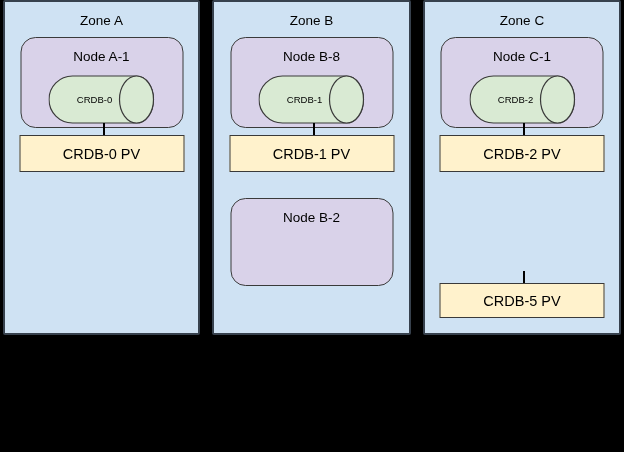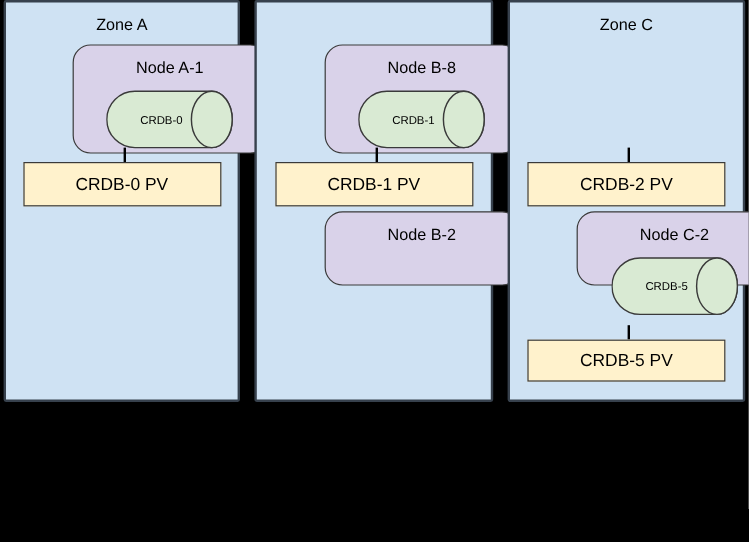--- a/index.html
+++ b/index.html
@@ -36,24 +36,23 @@
   }
   .node {
     position: absolute;
     left: 50%;
     transform: translateX(-50%);
     width: 163px;
     background: var(--node-fill, #d9d2e9);
     border: 1px solid var(--shape-border, #3a3a3a);
     border-radius: 15px;
     box-sizing: border-box;
-    margin-left: 40px;
   }
   .node.row1 { top: 35px;  height: 91px; }
-  .node.row2 { top: 174px; height: 62px; }
+  .node.row2 { top: 196px; height: 88px; }
   .node-title {
     position: absolute;
     top: 11px;
     left: 0;
     width: 100%;
     text-align: center;
     font-size: 13.5px;
   }
   .cyl {
     position: absolute;
@@ -112,50 +111,51 @@
         <text class="cyl-label" x="46" y="28" text-anchor="middle">CRDB-0</text>
       </svg>
     </div>
     <div class="connector row1"></div>
     <div class="pv row1">
       <span>CRDB-0 PV</span>
     </div>
   </section>
 
   <section class="zone zone-b">
+    <div class="zone-title">Zone B</div>
     <div class="node row1">
       <div class="node-title">Node B-8</div>
       <svg class="cyl" width="106" height="50" viewBox="0 0 106 50">
         <path class="cyl-body" d="M24,1 H88 a17,23.5 0 0 1 0,47 H24 a23.5,23.5 0 0 1 0,-47 Z"></path>
         <ellipse class="cyl-cap" cx="88" cy="24.5" rx="17" ry="23.5"></ellipse>
         <text class="cyl-label" x="46" y="28" text-anchor="middle">CRDB-1</text>
       </svg>
     </div>
     <div class="connector row1"></div>
     <div class="pv row1">
       <span>CRDB-1 PV</span>
     </div>
     <div class="node row2">
       <div class="node-title">Node B-2</div>
     </div>
   </section>
 
   <section class="zone zone-c">
     <div class="zone-title">Zone C</div>
+    <div class="node row1">
+      <div class="node-title">Node C-1</div>
+      <svg class="cyl" width="106" height="50" viewBox="0 0 106 50">
+        <path class="cyl-body" d="M24,1 H88 a17,23.5 0 0 1 0,47 H24 a23.5,23.5 0 0 1 0,-47 Z"></path>
+        <ellipse class="cyl-cap" cx="88" cy="24.5" rx="17" ry="23.5"></ellipse>
+        <text class="cyl-label" x="46" y="28" text-anchor="middle">CRDB-2</text>
+      </svg>
+    </div>
     <div class="connector row1"></div>
     <div class="pv row1">
       <span>CRDB-2 PV</span>
-    </div>
-    <div class="node row2">
-      <div class="node-title">Node C-2</div>
-      <svg class="cyl" width="106" height="50" viewBox="0 0 106 50">
-        <path class="cyl-body" d="M24,1 H88 a17,23.5 0 0 1 0,47 H24 a23.5,23.5 0 0 1 0,-47 Z"></path>
-        <ellipse class="cyl-cap" cx="88" cy="24.5" rx="17" ry="23.5"></ellipse>
-        <text class="cyl-label" x="46" y="28" text-anchor="middle">CRDB-5</text>
-      </svg>
     </div>
     <div class="connector row2"></div>
     <div class="pv row2">
       <span>CRDB-5 PV</span>
     </div>
   </section>
 
 </div>
 
 </body></html>

